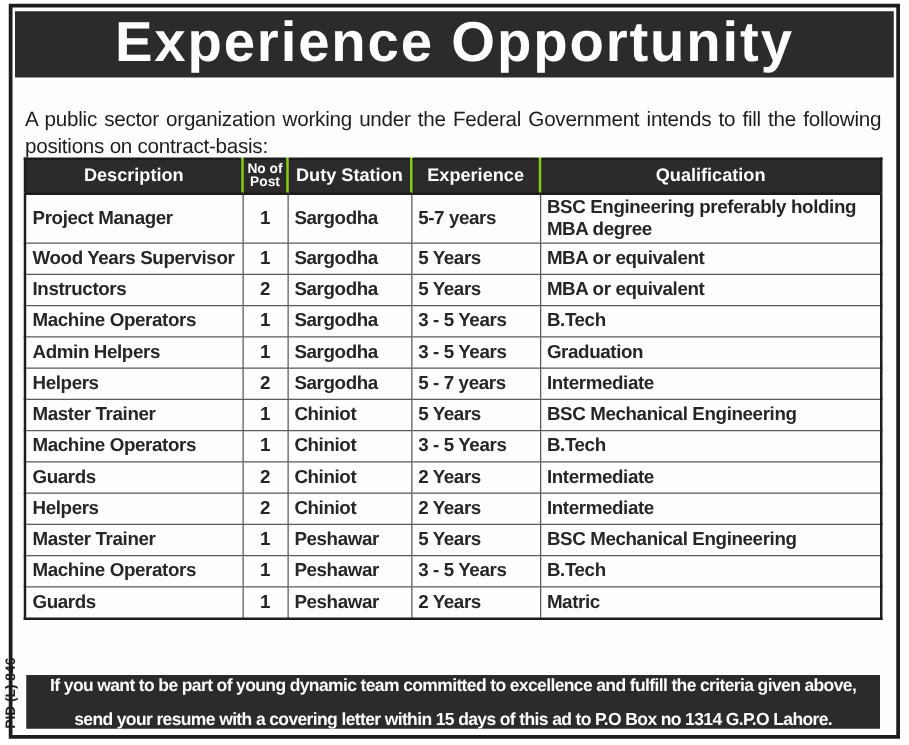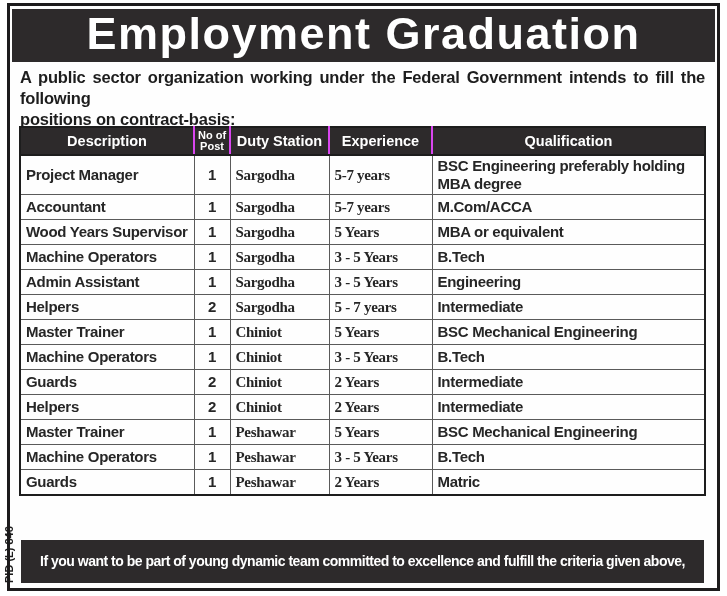--- a/index.html
+++ b/index.html
@@ -30,24 +30,24 @@
     color: #ffffff;
     font-size: 45px;
     font-weight: bold;
     letter-spacing: 1.5px;
     white-space: nowrap;
     line-height: 1;
     padding-bottom: 4px;
   }
   .intro {
     position: absolute;
-    left: 10px; right: 12px; top: 61px;
+    left: 10px; right: 12px; top: 80px;
     color: #1d1d1d;
     font-size: 16.5px;
-    font-weight: bold;
+    font-weight: normal;
     letter-spacing: -0.2px;
     line-height: 21px;
   }
   .intro .line1 {
     text-align: justify;
     text-align-last: justify;
     white-space: normal;
   }
   .intro .line2 { text-align: left; }
 
@@ -59,21 +59,21 @@
     table-layout: fixed;
     border: 2px solid #1d1d1d;
   }
   table.positions thead th {
     background: #2d2a2b;
     color: #ffffff;
     font-size: 14.5px;
     font-weight: bold;
     height: 26px;
     padding: 0 4px;
-    border-right: 2px solid #d946ef;
+    border-right: 2px solid #84cc16;
     border-bottom: 2px solid #1d1d1d;
     text-align: center;
     vertical-align: middle;
     line-height: 15px;
   }
   table.positions thead th:last-child { border-right: none; }
   table.positions thead th.th-posts {
     font-size: 11px;
     line-height: 11px;
     padding: 0 2px;
@@ -86,21 +86,21 @@
     font-weight: bold;
     letter-spacing: -0.3px;
     height: 22px;
     padding: 1px 5px;
     line-height: 18px;
     vertical-align: middle;
     overflow: hidden;
   }
   table.positions td.c0 { white-space: nowrap; }
   table.positions td.c1 { text-align: center; white-space: nowrap; padding: 1px 2px; }
-  table.positions td.c2, table.positions td.c3 { white-space: nowrap; font-family: Liberation Serif, serif; }
+  table.positions td.c2, table.positions td.c3 { white-space: nowrap; }
   table.positions tr td { border-top: 1px solid #6a6a6a; }
 
   .footer-bar {
     position: absolute;
     left: 11px; right: 13px; bottom: 5px;
     height: 43px;
     background: #2d2a2b;
     color: #ffffff;
     display: flex;
     flex-direction: column;
@@ -131,21 +131,21 @@
     text-align: center;
     letter-spacing: 0px;
   }
 </style>
 </head>
 <body>
 
 <div class="ad-frame">
 
   <div class="header-box">
-    <div class="title">Employment Graduation</div>
+    <div class="title">Experience Opportunity</div>
   </div>
 
   <div class="intro">
     <div class="line1">A public sector organization working under the Federal Government intends to fill the following</div>
     <div class="line2">positions on contract-basis:</div>
   </div>
 
   <table class="positions">
     <colgroup>
       <col style="width:174px">
@@ -165,46 +165,46 @@
     </thead>
     <tbody>
         <tr>
           <td class="c0">Project Manager</td>
           <td class="c1">1</td>
           <td class="c2">Sargodha</td>
           <td class="c3">5-7 years</td>
           <td class="c4">BSC Engineering preferably holding MBA degree</td>
         </tr>
         <tr>
-          <td class="c0">Accountant</td>
-          <td class="c1">1</td>
-          <td class="c2">Sargodha</td>
-          <td class="c3">5-7 years</td>
-          <td class="c4">M.Com/ACCA</td>
-        </tr>
-        <tr>
           <td class="c0">Wood Years Supervisor</td>
           <td class="c1">1</td>
           <td class="c2">Sargodha</td>
           <td class="c3">5 Years</td>
           <td class="c4">MBA or equivalent</td>
         </tr>
         <tr>
+          <td class="c0">Instructors</td>
+          <td class="c1">2</td>
+          <td class="c2">Sargodha</td>
+          <td class="c3">5 Years</td>
+          <td class="c4">MBA or equivalent</td>
+        </tr>
+        <tr>
           <td class="c0">Machine Operators</td>
           <td class="c1">1</td>
           <td class="c2">Sargodha</td>
           <td class="c3">3 - 5 Years</td>
           <td class="c4">B.Tech</td>
         </tr>
         <tr>
-          <td class="c0">Admin Assistant</td>
-          <td class="c1">1</td>
-          <td class="c2">Sargodha</td>
-          <td class="c3">3 - 5 Years</td>
-          <td class="c4">Engineering</td>
+          <td class="c0">Admin Helpers</td>
+          <td class="c1">1</td>
+          <td class="c2">Sargodha</td>
+          <td class="c3">3 - 5 Years</td>
+          <td class="c4">Graduation</td>
         </tr>
         <tr>
           <td class="c0">Helpers</td>
           <td class="c1">2</td>
           <td class="c2">Sargodha</td>
           <td class="c3">5 - 7 years</td>
           <td class="c4">Intermediate</td>
         </tr>
         <tr>
           <td class="c0">Master Trainer</td>
@@ -253,17 +253,18 @@
           <td class="c1">1</td>
           <td class="c2">Peshawar</td>
           <td class="c3">2 Years</td>
           <td class="c4">Matric</td>
         </tr>
       </tbody>
   </table>
 
   <div class="footer-bar">
     <div class="f-line">If you want to be part of young dynamic team committed to excellence and fulfill the criteria given above,</div>
+    <div class="f-line">send your resume with a covering letter within 15 days of this ad to P.O Box no 1314 G.P.O Lahore.</div>
   </div>
 
   <div class="pid-vertical">PID (L) 846</div>
 
 </div>
 
 </body></html>

